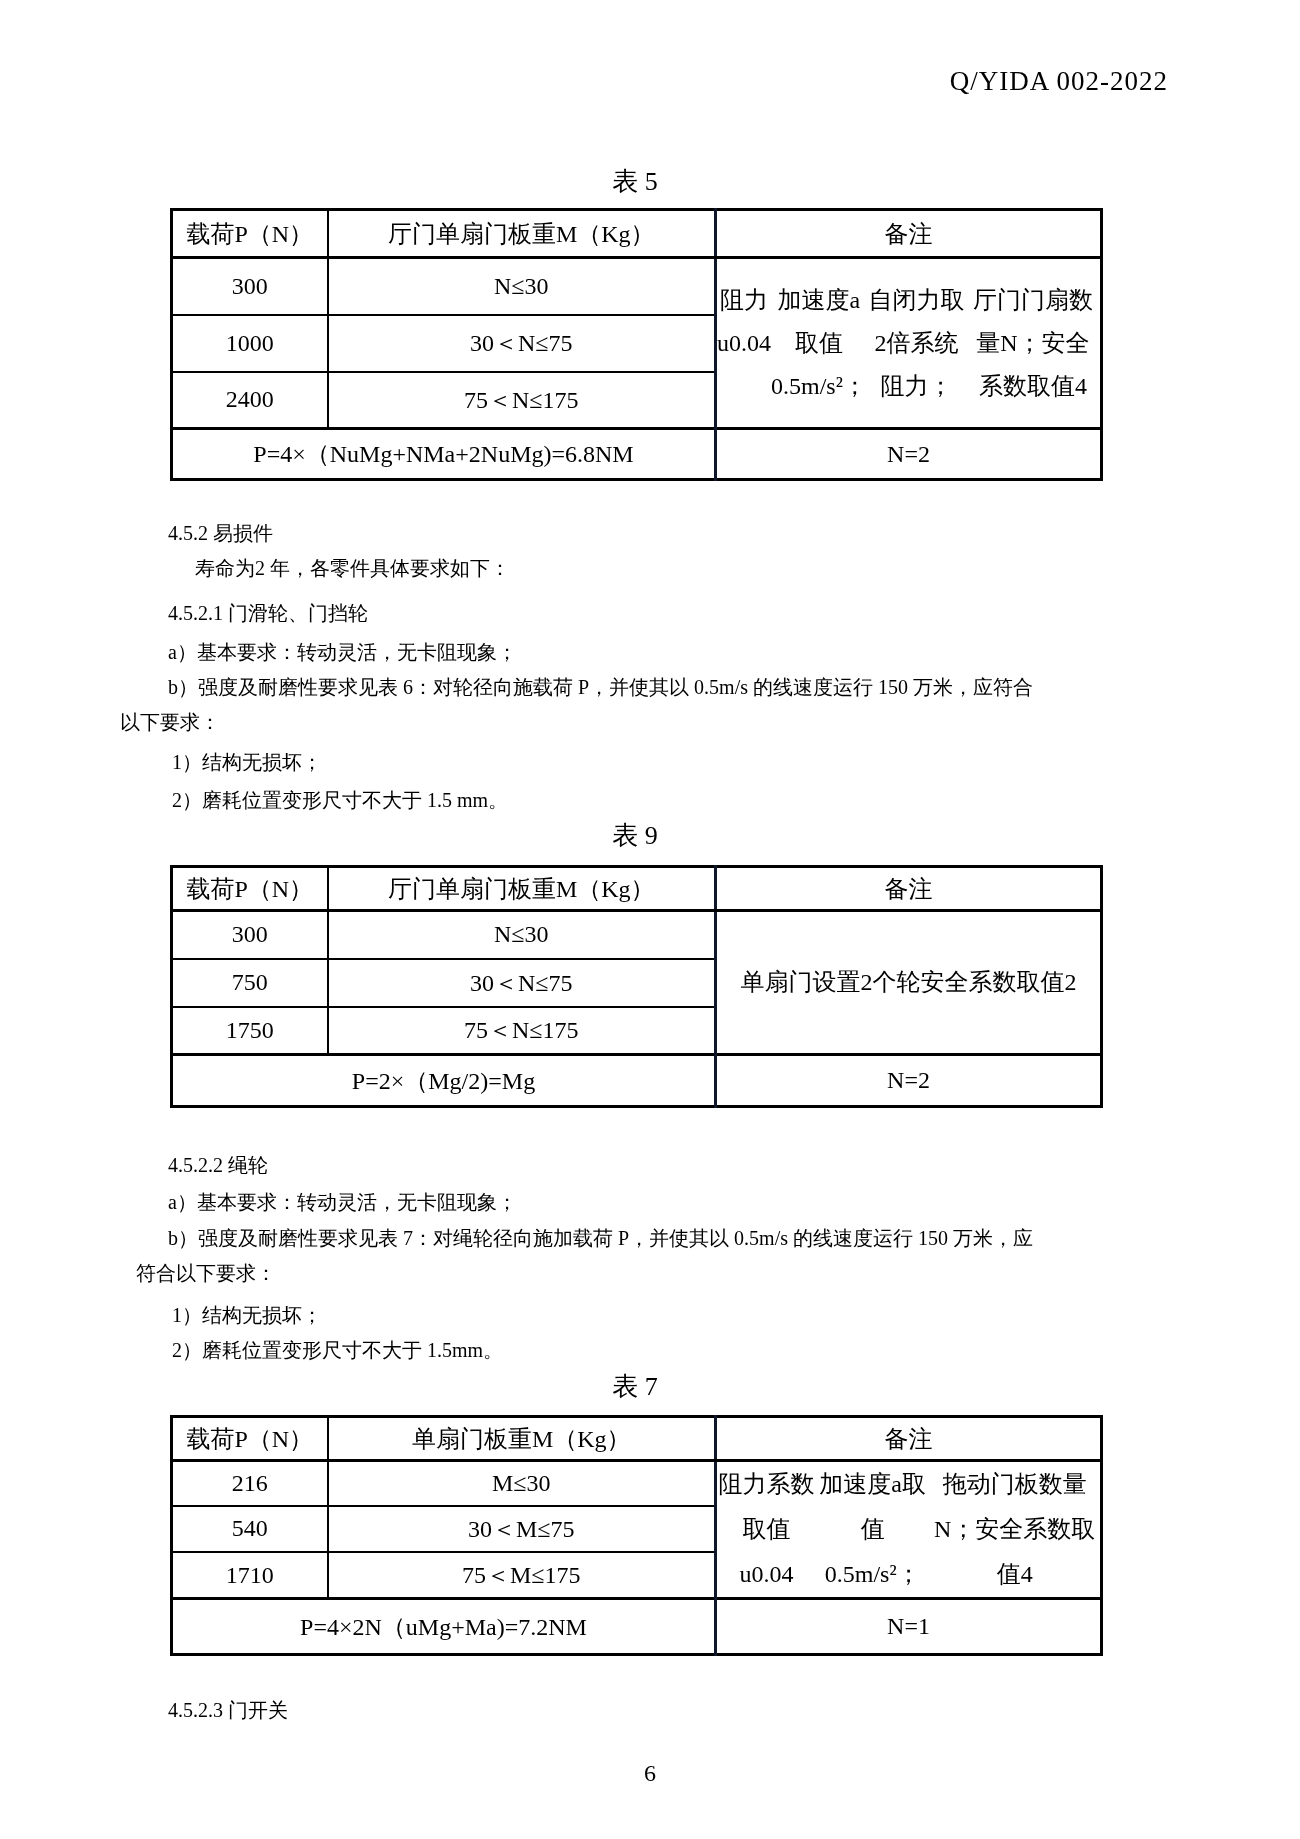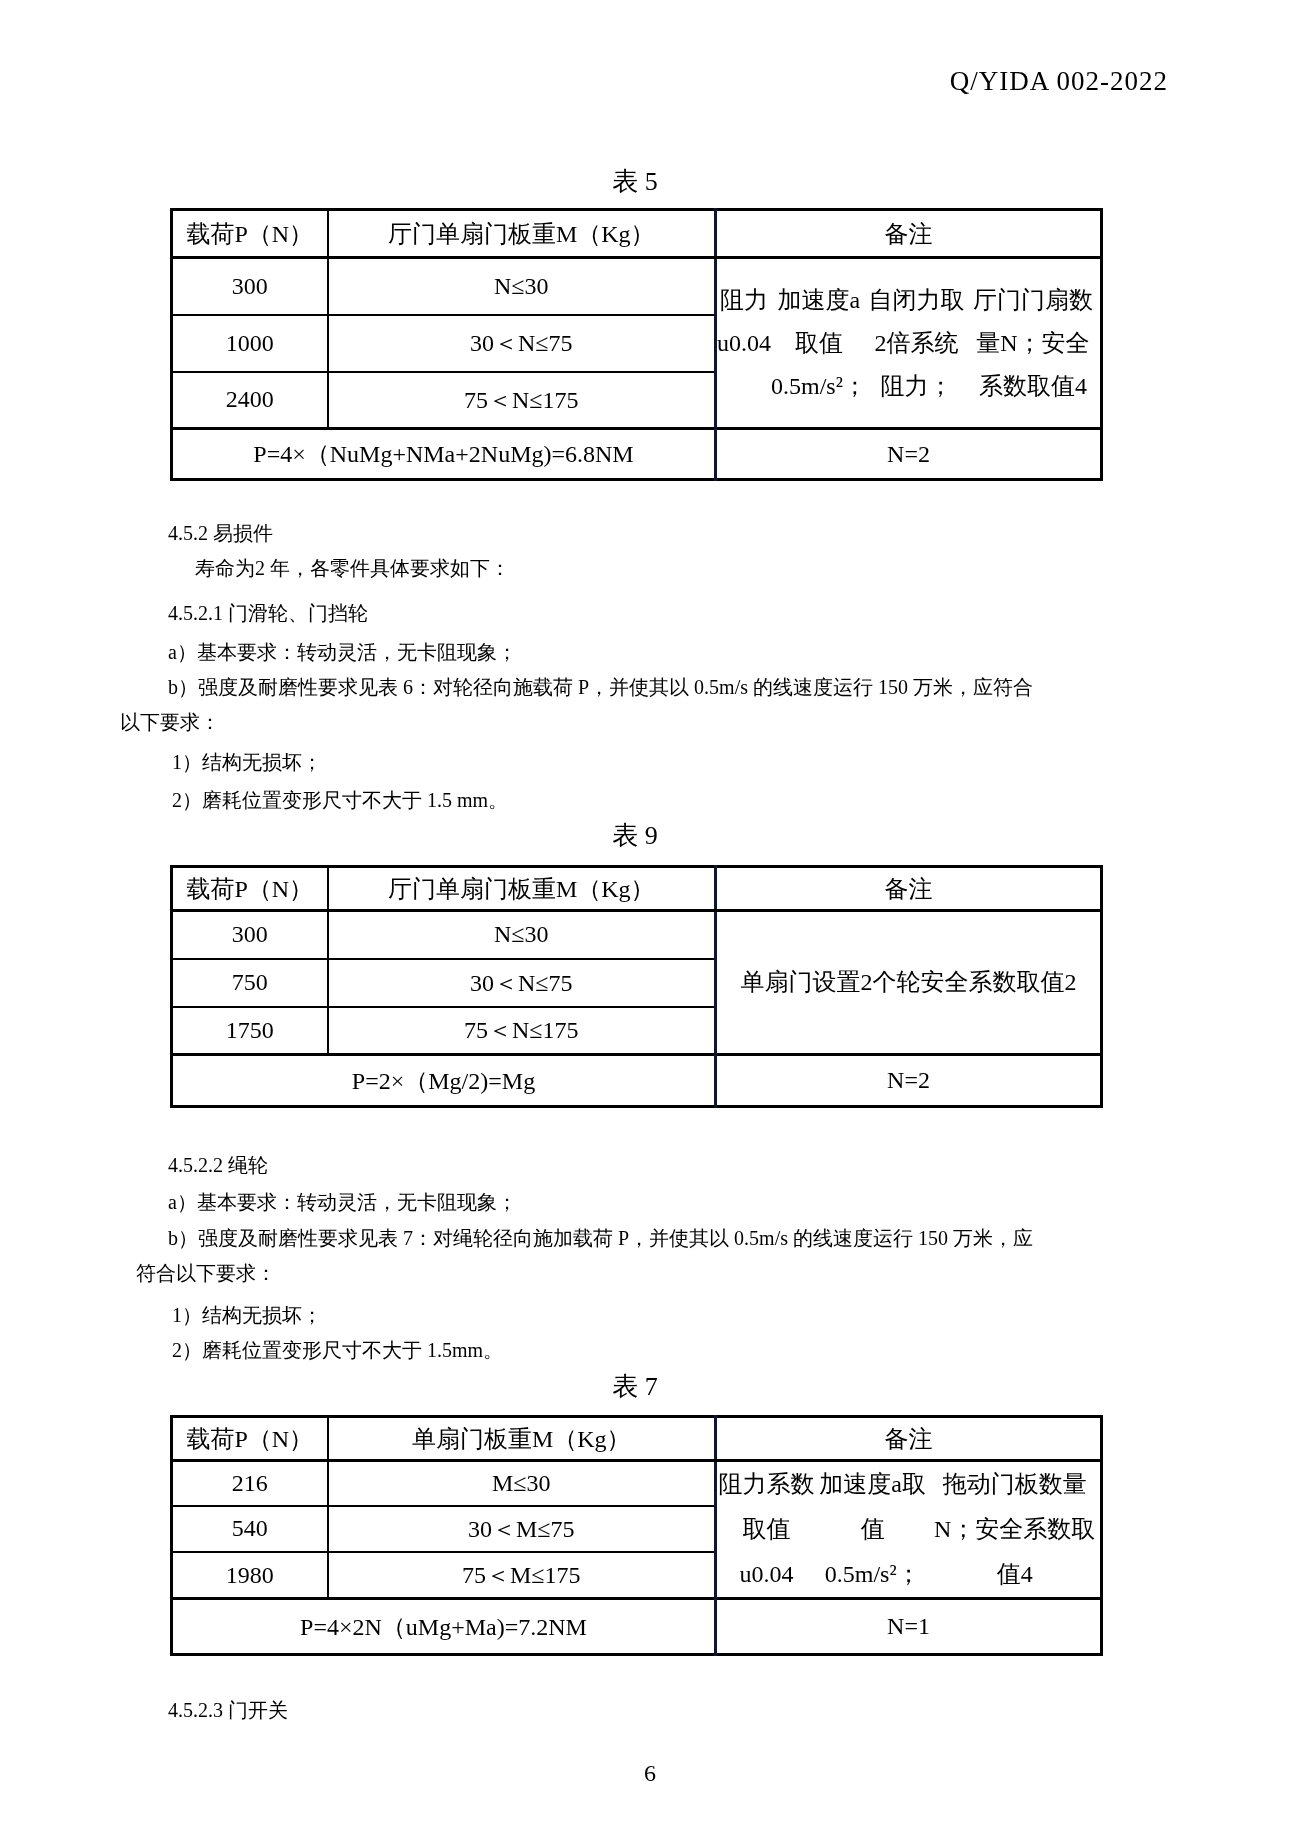--- a/index.html
+++ b/index.html
@@ -193,21 +193,21 @@
           <div>加速度a取值0.5m/s²；</div>
           <div>拖动门板数量N；安全系数取值4</div>
         </div>
       </td>
     </tr>
     <tr>
       <td>540</td>
       <td>30＜M≤75</td>
     </tr>
     <tr>
-      <td>1980</td>
+      <td>1710</td>
       <td>75＜M≤175</td>
     </tr>
     <tr class="formula-row">
       <td colspan="2">P=4×2N（uMg+Ma)=7.2NM</td>
       <td class="remark-col">N=1</td>
     </tr>
   </tbody>
     </table>
 
   <div class="line" style="top:1694px; left:168px">4.5.2.3 门开关</div>

